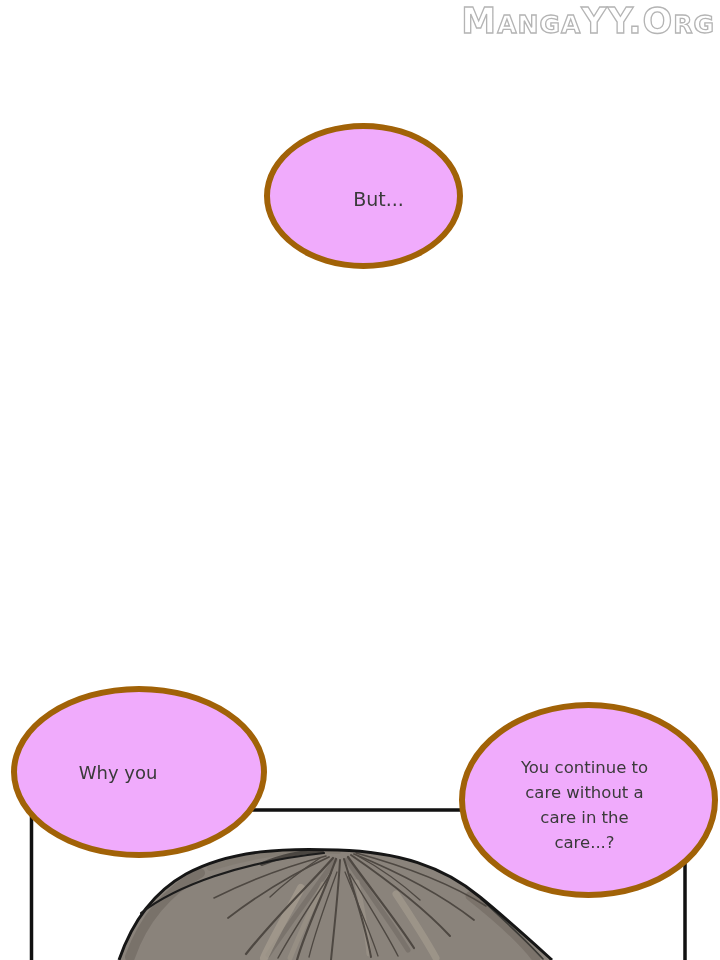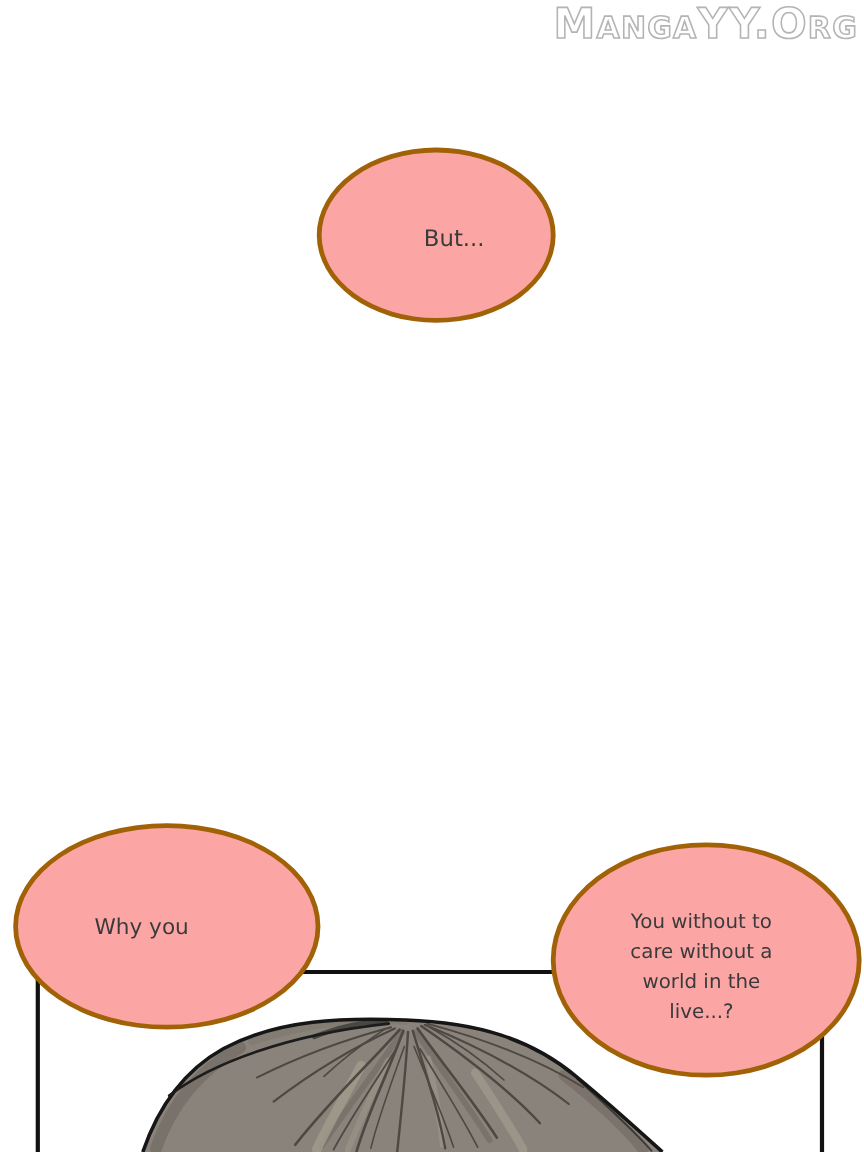--- a/index.html
+++ b/index.html
@@ -31,22 +31,22 @@
   
   .artwork {
     position: absolute; inset: 0;
     z-index: 5;
   }
 
   
   .bubble {
     position: absolute;
     z-index: 10;
-    background: #fca5a5;
-    border: 4px solid #a16207;
+    background: #f0abfc;
+    border: 6px solid #a16207;
     border-radius: 50%;
     display: flex;
     flex-direction: column;
     align-items: center;
     justify-content: center;
     text-align: center;
     color: #3a3a3a;
     box-sizing: border-box;
   }
   .bubble .line { white-space: nowrap; }
@@ -145,20 +145,20 @@
   </div>
 
   <div class="bubble bubble-why">
     <div class="text-block">
       <div class="line">Why you</div>
     </div>
   </div>
 
   <div class="bubble bubble-continue">
     <div class="text-block">
-      <div class="line">You without to</div>
+      <div class="line">You continue to</div>
       <div class="line">care without a</div>
-      <div class="line">world in the</div>
-      <div class="line">live...?</div>
+      <div class="line">care in the</div>
+      <div class="line">care...?</div>
     </div>
   </div>
 
 </div>
 
 </body></html>

